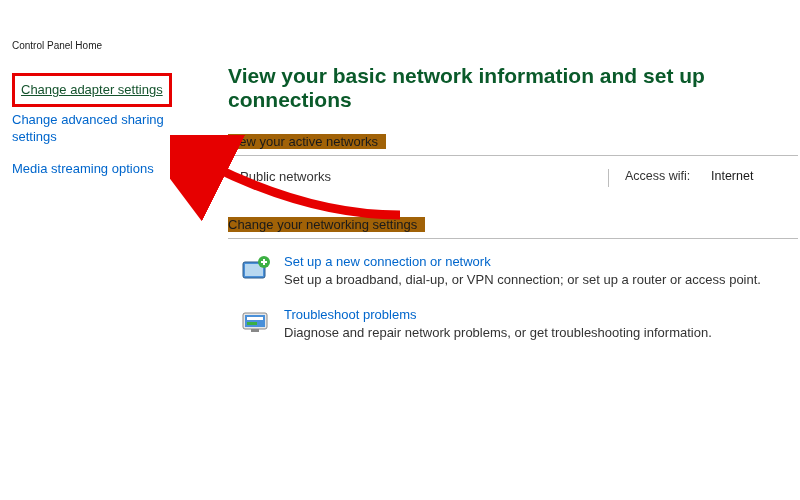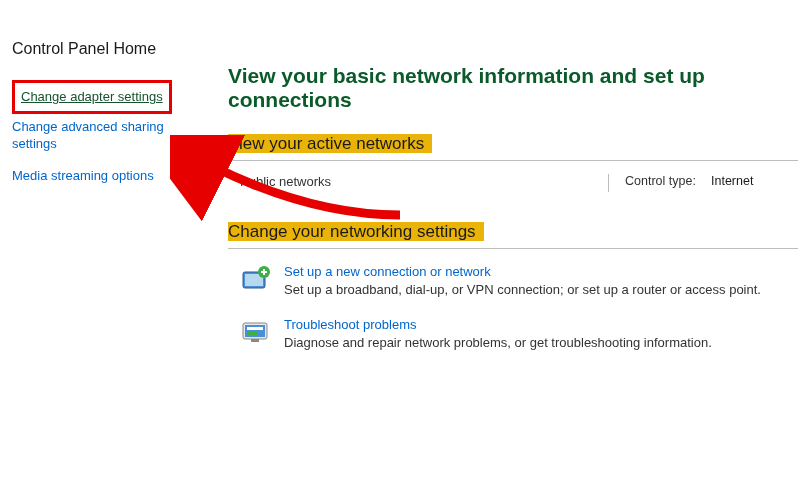--- a/index.html
+++ b/index.html
@@ -25,21 +25,21 @@
     }
     .sidebar-item {
       margin-bottom: 14px;
       color: #0066cc;
       cursor: pointer;
       font-size: 13px;
       line-height: 1.35;
     }
     .sidebar-home {
       color: #1a1a1a;
-      font-size: 16px;
+      font-size: 10px;
       margin-bottom: 22px;
     }
     .sidebar-link {
       text-decoration: underline;
     }
     .sidebar-link.highlighted {
       border: 3px solid #e60000;
       padding: 5px 6px;
       display: inline-block;
       margin-bottom: 4px;
@@ -64,23 +64,23 @@
       content: "";
       position: absolute;
       bottom: -7px;
       left: 0;
       right: 0;
       height: 1px;
       background: #bdbdbd;
     }
     .section-hr .section-label {
       position: relative;
-      background: #eab308;
+      background: #a16207;
       padding-right: 8px;
-      font-size: 17px;
+      font-size: 13px;
     }
     .active-network {
       display: flex;
       margin-top: 20px;
       margin-bottom: 30px;
       margin-left: 12px;
     }
     .network-info {
       flex: 1;
     }
@@ -177,21 +177,21 @@
     <div class="section-hr">
       <span class="section-label">View your active networks</span>
     </div>
 
     <div class="active-network">
       <div class="network-info">
         <div class="network-type">Public networks</div>
       </div>
       <div class="network-details">
         <div class="detail-row">
-          <span class="detail-label">Control type:</span>
+          <span class="detail-label">Access wifi:</span>
           <span class="detail-value">Internet</span>
         </div>
       </div>
     </div>
 
     <div class="section-hr">
       <span class="section-label">Change your networking settings</span>
     </div>
 
     <div class="settings-list">

